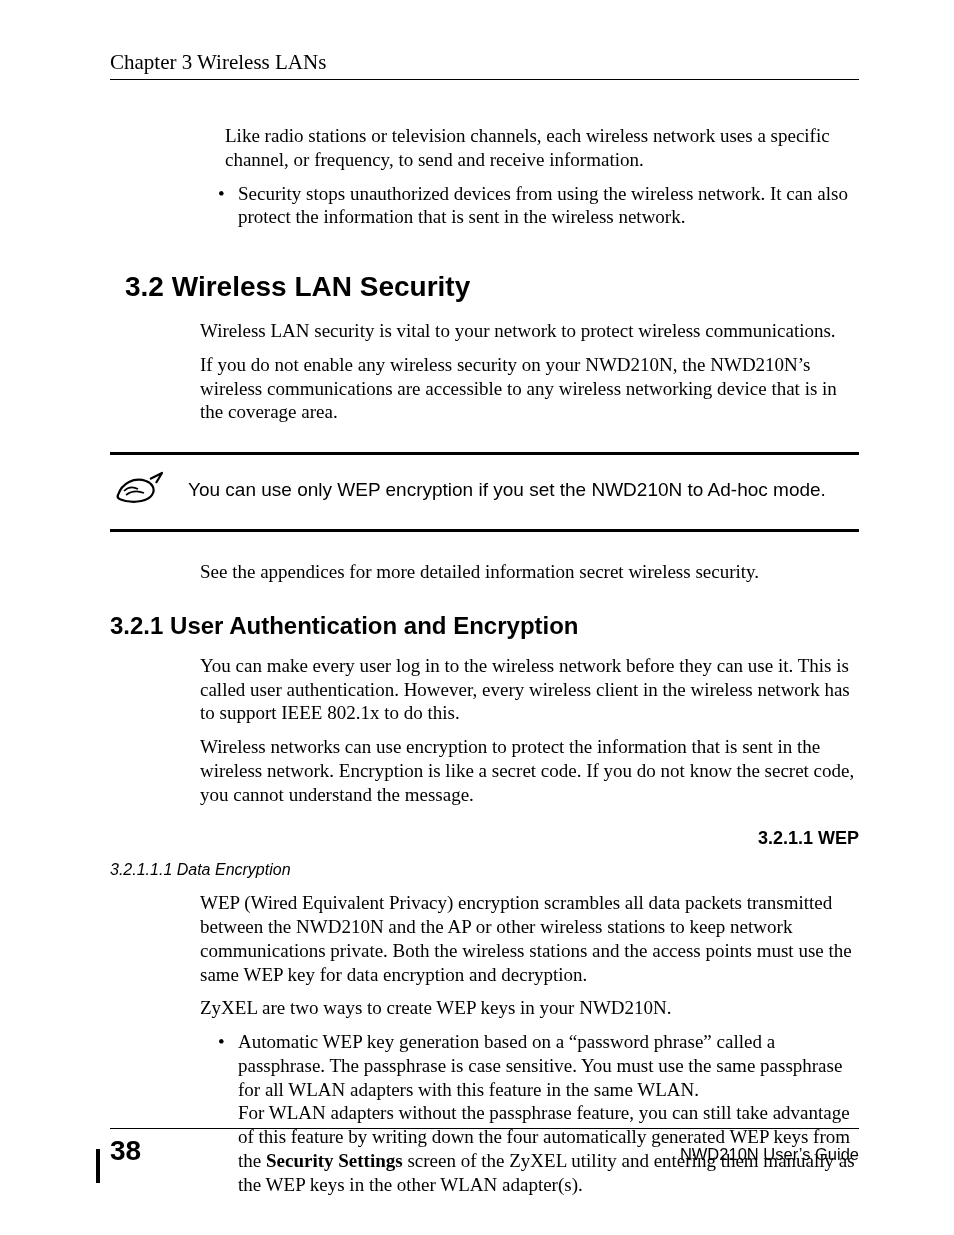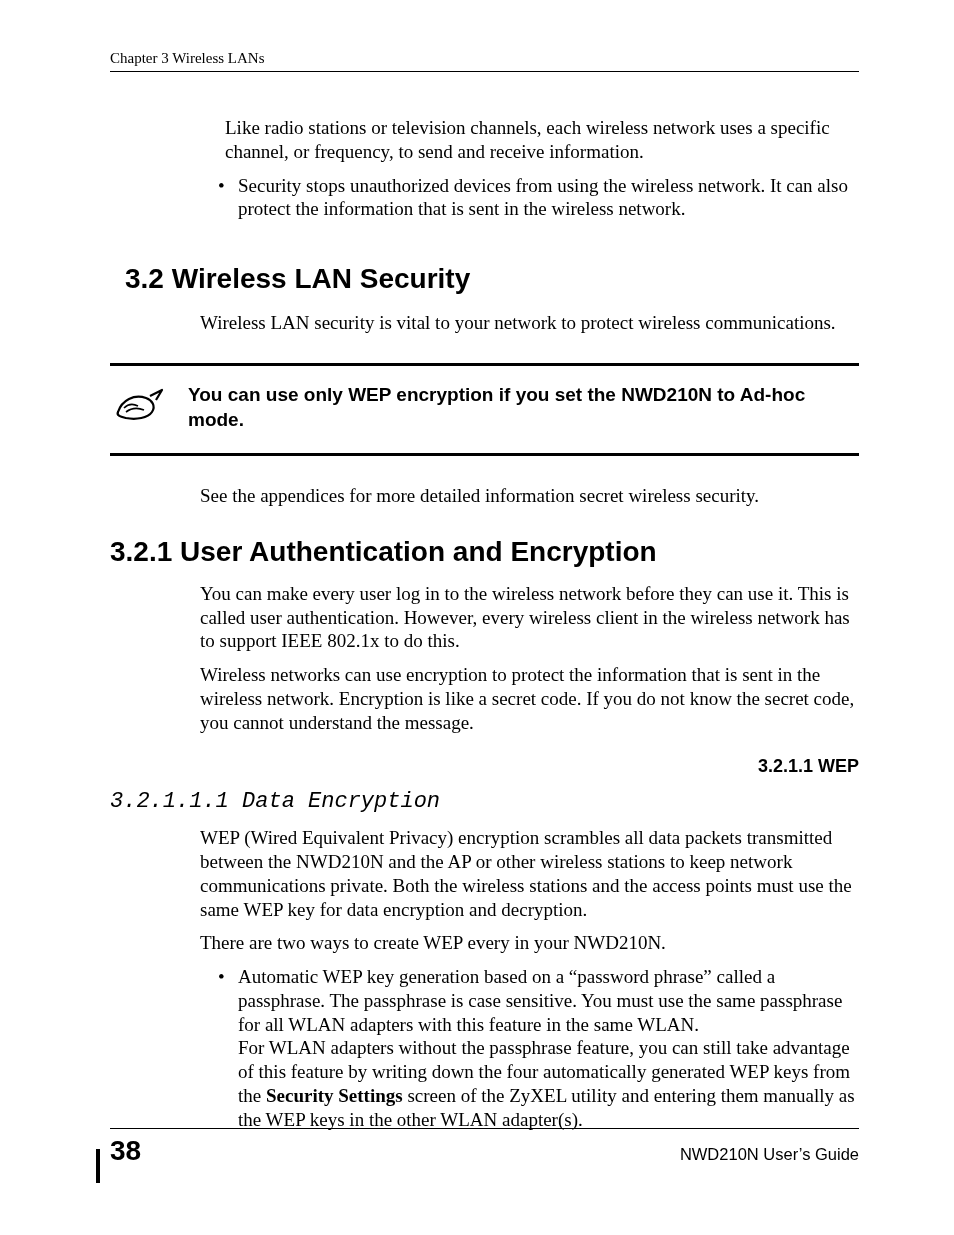--- a/index.html
+++ b/index.html
@@ -14,21 +14,21 @@
   }
   .page {
     position: relative;
     width: 954px;
     height: 1235px;
     box-sizing: border-box;
     padding: 50px 95px 0 110px;
   }
   .running-head {
     font-family: "Times New Roman", Times, serif;
-    font-size: 15px;
+    font-size: 21px;
     border-bottom: 1.5px solid #000;
     padding-bottom: 4px;
     margin-bottom: 44px;
   }
   .body-para {
     font-family: "Times New Roman", Times, serif;
     font-size: 19px;
     line-height: 1.25;
     margin: 0 0 10px 0;
   }
@@ -60,46 +60,45 @@
   }
   h2.sec {
     font-family: Arial, Helvetica, sans-serif;
     font-weight: bold;
     font-size: 28px;
     margin: 42px 0 16px 15px;
   }
   h3.subsec {
     font-family: Arial, Helvetica, sans-serif;
     font-weight: bold;
-    font-size: 28px;
+    font-size: 24px;
     margin: 28px 0 14px 0;
   }
   h4.subsubsec {
     font-family: Arial, Helvetica, sans-serif;
     font-weight: bold;
     font-size: 18px;
     margin: 22px 0 12px 0;
     text-align: right;
   }
   h5.subsubsubsec {
-    font-family: Liberation Mono, monospace;
+    font-family: Liberation Sans, sans-serif;
     font-style: italic;
     font-weight: normal;
-    font-size: 22px;
+    font-size: 16px;
     margin: 10px 0 12px 0;
   }
   .note-box {
     margin: 28px 0 28px 0;
     border-top: 3.5px solid #000;
     border-bottom: 3.5px solid #000;
     padding: 16px 0 20px 0;
     display: flex;
     align-items: center;
     gap: 22px;
-    font-weight: bold;
   }
   .note-text {
     font-family: Arial, Helvetica, sans-serif;
     font-size: 19px;
     line-height: 1.35;
   }
   .note-icon-wrap {
     width: 56px;
     flex: 0 0 56px;
     display: flex;
@@ -149,20 +148,21 @@
 
   <ul class="bullets">
     <li>
       <div class="li-sub">Security stops unauthorized devices from using the wireless network. It can also protect the information that is sent in the wireless network.</div>
     </li>
   </ul>
 
   <h2 class="sec">3.2  Wireless LAN Security</h2>
 
   <p class="body-para indent2">Wireless LAN security is vital to your network to protect wireless communications.</p>
+  <p class="body-para indent2">If you do not enable any wireless security on your NWD210N, the NWD210N’s wireless communications are accessible to any wireless networking device that is in the coverage area.</p>
 
   <div class="note-box">
     <div class="note-icon-wrap">
       <svg width="52" height="38" viewBox="0 0 52 38">
         <path d="M6 24 C 10 12, 22 6, 34 10 C 40 12, 44 18, 40 24 C 36 30, 24 32, 14 30 C 10 29, 4 28, 6 24 Z" fill="none" stroke="#000" stroke-width="2.2"></path>
         <path d="M38 8 L 50 2 L 44 12" fill="none" stroke="#000" stroke-width="2.2" stroke-linejoin="round"></path>
         <path d="M12 20 Q 18 14 26 18" fill="none" stroke="#000" stroke-width="1.6"></path>
         <path d="M14 24 Q 22 18 32 22" fill="none" stroke="#000" stroke-width="1.6"></path>
       </svg>
     </div>
@@ -174,21 +174,21 @@
   <h3 class="subsec">3.2.1  User Authentication and Encryption</h3>
 
   <p class="body-para indent2">You can make every user log in to the wireless network before they can use it. This is called user authentication. However, every wireless client in the wireless network has to support IEEE 802.1x to do this.</p>
   <p class="body-para indent2">Wireless networks can use encryption to protect the information that is sent in the wireless network. Encryption is like a secret code. If you do not know the secret code, you cannot understand the message.</p>
 
   <h4 class="subsubsec">3.2.1.1  WEP</h4>
 
   <h5 class="subsubsubsec">3.2.1.1.1  Data Encryption</h5>
 
   <p class="body-para indent2">WEP (Wired Equivalent Privacy) encryption scrambles all data packets transmitted between the NWD210N and the AP or other wireless stations to keep network communications private. Both the wireless stations and the access points must use the same WEP key for data encryption and decryption.</p>
-  <p class="body-para indent2">There are two ways to create WEP every in your NWD210N.</p>
+  <p class="body-para indent2">ZyXEL are two ways to create WEP keys in your NWD210N.</p>
 
   <ul class="bullets">
     <li>
       <span>Automatic WEP key generation based on a “password phrase” called a passphrase. The passphrase is case sensitive. You must use the same passphrase for all WLAN adapters with this feature in the same WLAN.</span>
       <div class="li-sub">
         <span>For WLAN adapters without the passphrase feature, you can still take advantage of this feature by writing down the four automatically generated WEP keys from the </span><b>Security Settings</b><span> screen of the ZyXEL utility and entering them manually as the WEP keys in the other WLAN adapter(s).</span>
       </div>
     </li>
 
   </ul>

